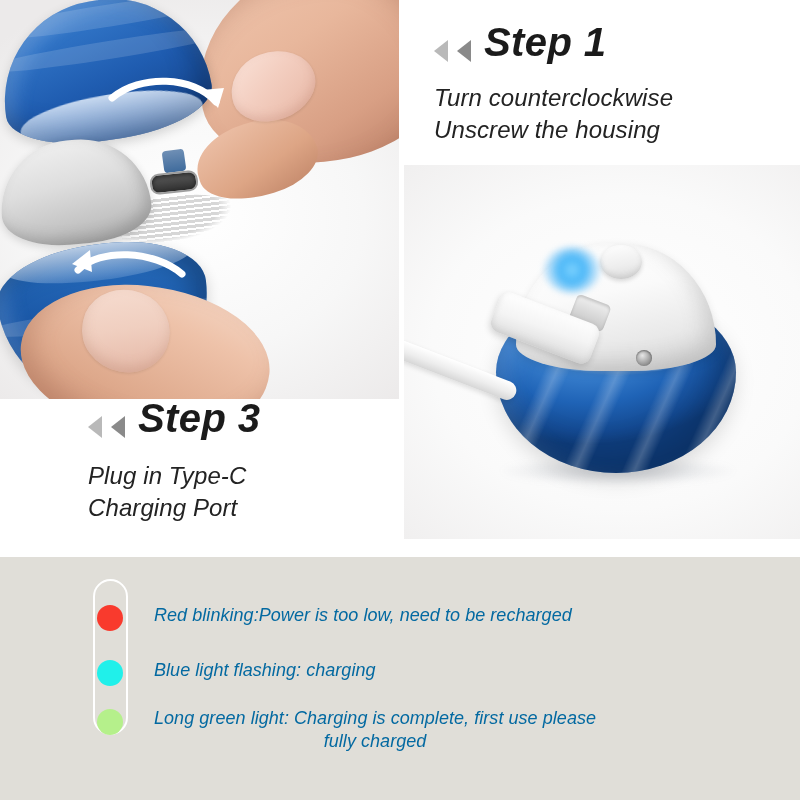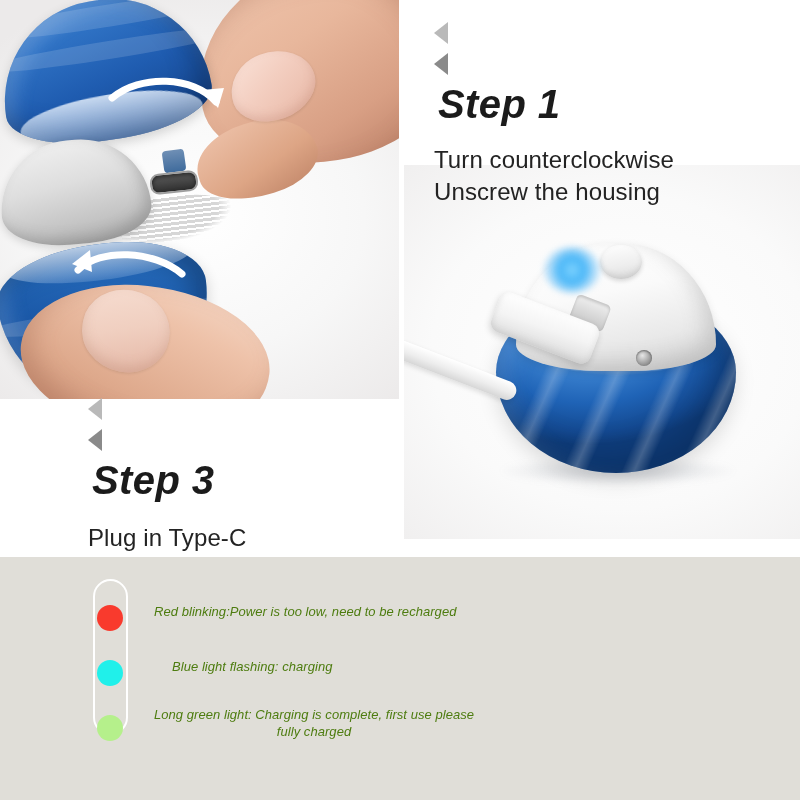--- a/index.html
+++ b/index.html
@@ -184,30 +184,30 @@
     box-shadow:0 2px 5px rgba(0,0,0,.12);
   }
   #ball-shadow{
     position:absolute;left:96px;top:292px;width:236px;height:28px;border-radius:50%;
     background:radial-gradient(ellipse at 50% 50%,rgba(110,120,135,.30),rgba(110,120,135,0) 72%);
     filter:blur(3px);
   }
 
   
   .step-block{position:absolute;}
-  .step-head{display:flex;align-items:flex-start;gap:9px;flex-direction:column;}
+  .step-head{display:flex;align-items:flex-end;gap:9px;}
   .tri{width:0;height:0;border-top:11px solid transparent;border-bottom:11px solid transparent;}
   .tri-1{border-right:14px solid #b9b9b9;}
   .tri-2{border-right:14px solid #8a8a8a;}
   .step-title{
     font-size:40px;font-style:italic;font-weight:700;color:#1b1b1b;
     letter-spacing:.4px;line-height:1;margin-left:4px;white-space:nowrap;
   }
   .step-body{
-    font-size:24px;font-weight:400;color:#232323;
+    font-size:24px;font-style:italic;font-weight:400;color:#232323;
     line-height:1.33;white-space:pre-line;letter-spacing:.1px;
   }
   #step1{left:434px;top:22px;}
   #step1 .step-body{margin-top:20px;}
   #step2{left:88px;top:398px;}
   #step2 .step-body{margin-top:22px;}
 
   
   #legend{
     position:absolute;left:0;top:557px;width:800px;height:243px;
@@ -215,28 +215,28 @@
   }
   #legend-capsule{
     position:absolute;left:93px;top:22px;width:35px;height:156px;
     border:2px solid #ffffff;border-radius:18px;box-sizing:border-box;
   }
   .legend-row{position:absolute;display:flex;align-items:flex-start;}
   .legend-dot{
     width:26px;height:26px;border-radius:50%;flex:0 0 26px;margin-left:-0px;
   }
   .legend-text{
-    font-size:13px;font-style:italic;color:#4d7c0f;line-height:1.3;
+    font-size:18px;font-style:italic;color:#0369a1;line-height:1.3;
     white-space:pre-line;letter-spacing:.05px;
   }
   #row-red{left:97px;top:48px;}
   #row-blue{left:97px;top:103px;}
-  #row-green{left:97px;top:152px;align-items:flex-end;}
+  #row-green{left:97px;top:152px;}
   .legend-text.t1{margin-left:31px;margin-top:-1px;}
-  .legend-text.t2{margin-left:49px;margin-top:-1px;}
+  .legend-text.t2{margin-left:31px;margin-top:-1px;}
   .legend-text.t3{margin-left:31px;margin-top:-2px;text-align:center;}
 </style>
 </head>
 <body>
 
 <div class="stage">
 
   <div class="photo" id="photo-open">
     <div class="skin" id="hand-top"></div>
     <div class="skin" id="finger-top-2"></div>

